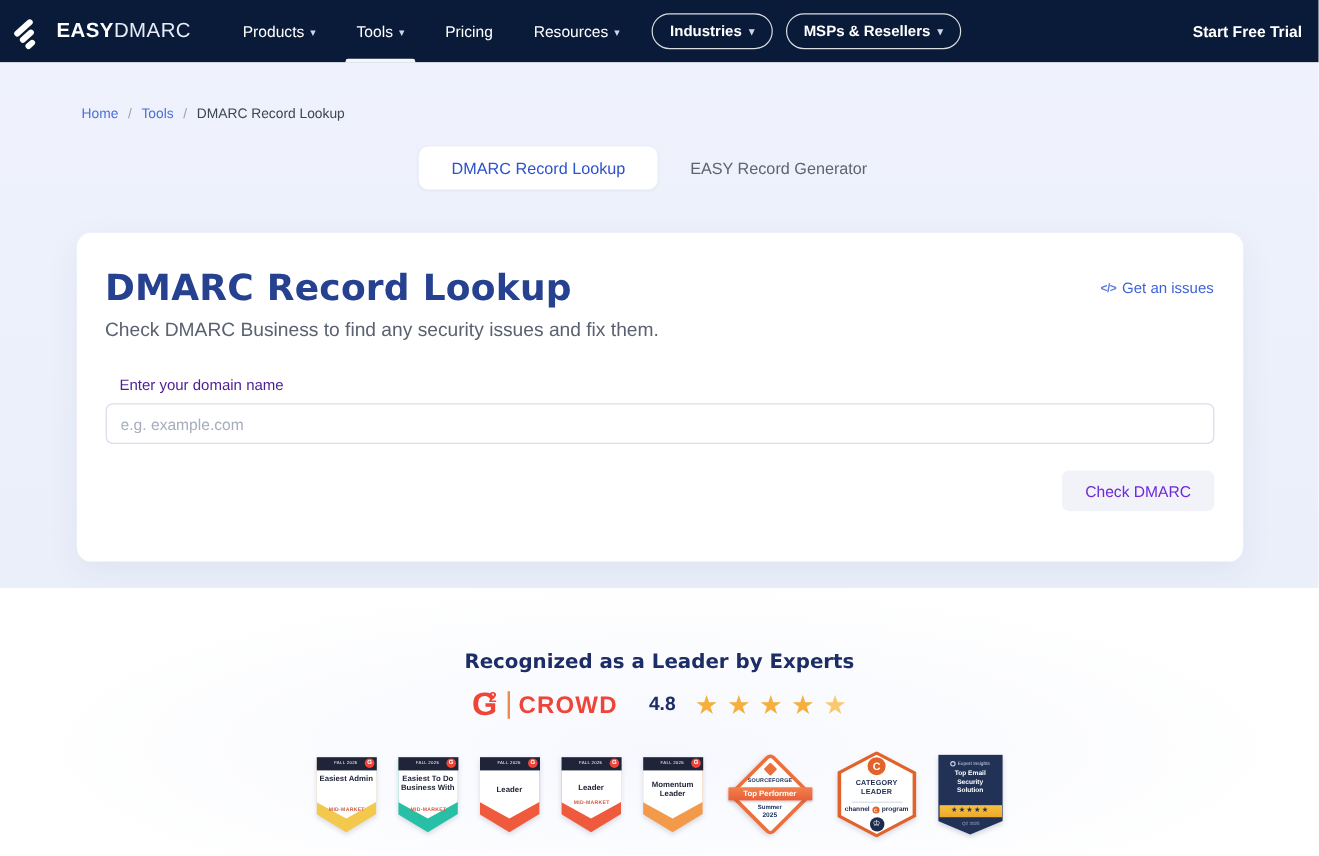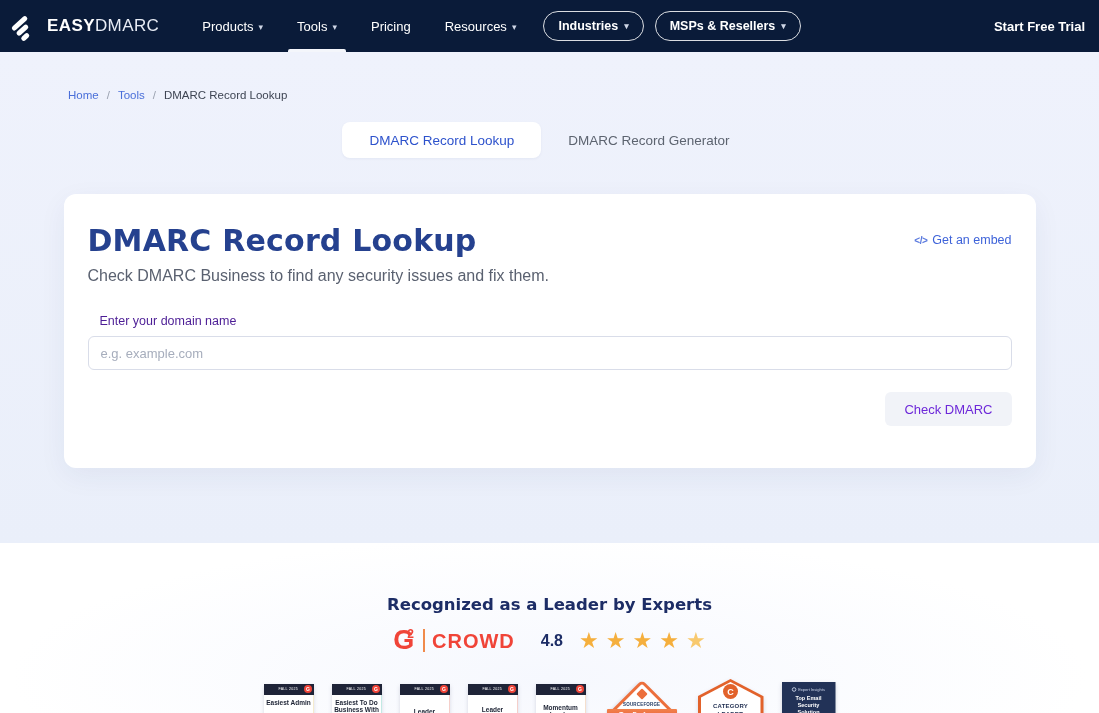--- a/index.html
+++ b/index.html
@@ -26,21 +26,21 @@
 
   .nav-pills { display:flex; align-items:center; gap:11px; margin-left:10px; }
   .pill { display:flex; align-items:center; gap:6px; color:#fff; font-size:12.5px; font-weight:600; border:1px solid rgba(255,255,255,.85); border-radius:16px; padding:7px 14px; cursor:pointer; }
   .pill .caret { font-size:9px; color:#cfd6e6; }
 
   .nav-right { margin-left:auto; display:flex; align-items:center; gap:22px; }
   .trial-link { color:#fff; font-size:13px; font-weight:600; cursor:pointer; }
   .demo-btn { background:#fff; color:#0A1B39; font-size:13px; font-weight:700; border:none; border-radius:4px; padding:9px 15px; cursor:pointer; font-family:inherit; }
 
   
-  .hero { height:491px; background:linear-gradient(180deg,#EFF2FC 0%,#EAEFFA 100%); }
+  .hero { height:438px; background:linear-gradient(180deg,#EFF2FC 0%,#EAEFFA 100%); }
   .breadcrumb { padding:37px 0 0 68px; font-size:11.5px; display:flex; align-items:center; gap:8px; }
   .crumb-link { color:#4A6FD9; text-decoration:none; cursor:pointer; }
   .crumb-sep { color:#9AA1AF; }
   .crumb-current { color:#3E4553; }
 
   .tabs { display:flex; justify-content:center; margin-top:21px; }
   .tab { height:36px; display:flex; align-items:center; padding:0 27px; font-size:13.5px; color:#5D6470; cursor:pointer; border-radius:8px; }
   .tab.active { background:#fff; color:#2D52CC; font-weight:500; box-shadow:0 1px 3px rgba(20,40,90,.05); }
 
   .card { width:972px; margin:36px auto 0; background:#fff; border-radius:12px; padding:29px 24px 42px; box-shadow:0 8px 28px rgba(26,43,94,.06); }
@@ -166,29 +166,29 @@
     <div class="breadcrumb">
       <a class="crumb-link">Home</a>
       <span class="crumb-sep">/</span>
       <a class="crumb-link">Tools</a>
       <span class="crumb-sep">/</span>
       <span class="crumb-current">DMARC Record Lookup</span>
     </div>
 
     <div class="tabs">
       <div class="tab active">DMARC Record Lookup</div>
-      <div class="tab">DMARC Record Generator</div>
+      <div class="tab">EASY Record Generator</div>
     </div>
 
     <div class="card">
       <div class="card-head">
         <h1 class="card-title">DMARC Record Lookup</h1>
         <div class="embed-link">
           <span class="embed-code">&lt;/&gt;</span>
-          <span>Get an embed</span>
+          <span>Get an issues</span>
         </div>
       </div>
       <p class="card-sub">Check DMARC Business to find any security issues and fix them.</p>
 
       <div class="field-label">Enter your domain name</div>
       <input class="domain-input" type="text" placeholder="e.g. example.com" style="">
 
       <div class="btn-row">
         <button class="check-btn">Check DMARC</button>
       </div>

